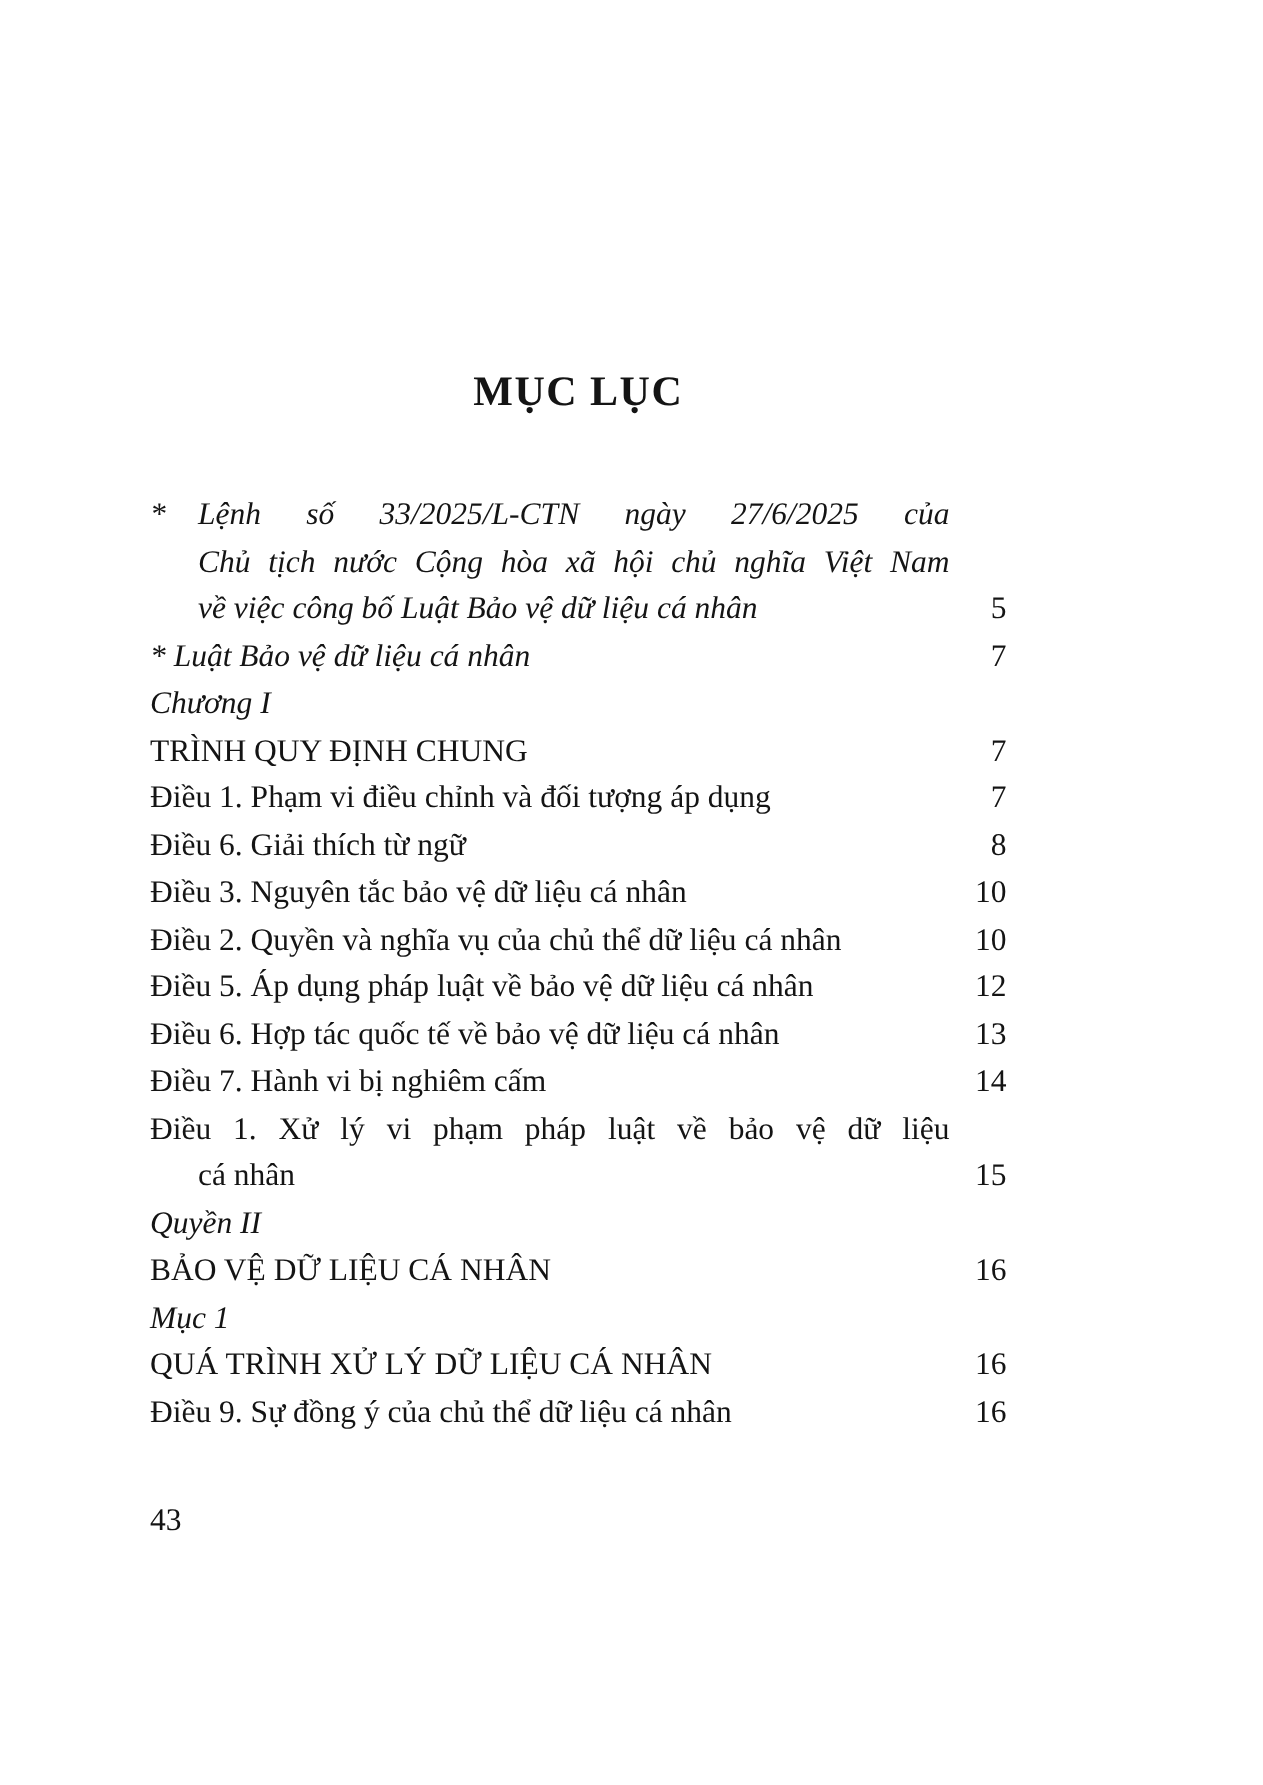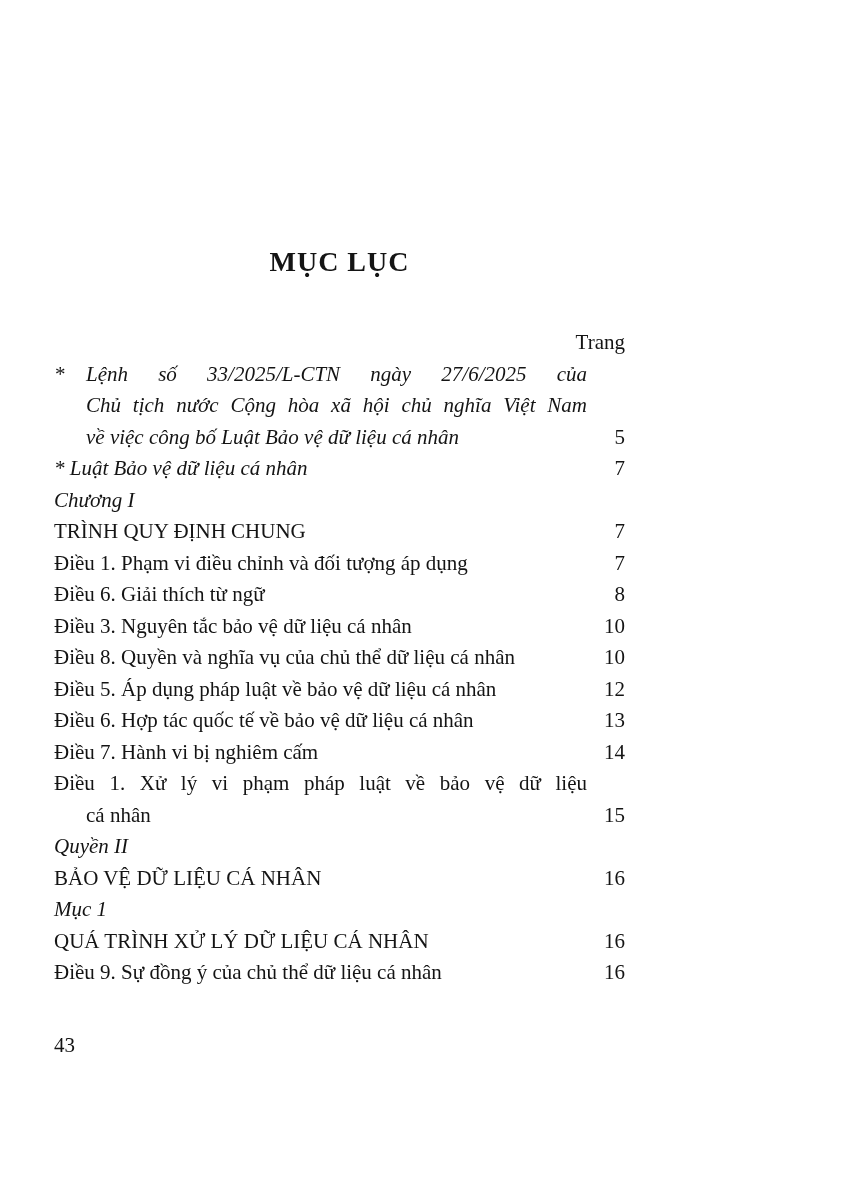--- a/index.html
+++ b/index.html
@@ -5,21 +5,21 @@
   * { margin:0; padding:0; box-sizing:border-box; }
   html,body { background:#ffffff; }
   body {
     width:842px; height:1190px;
     overflow:hidden;
     font-family:"Liberation Serif","DejaVu Serif",serif;
     color:#141414;
     position:relative;
   }
   .page { width:842px; height:1190px; background:#fff; }
-  .content { margin-left:54px; width:571px; }
+  .content { margin-left:100px; width:571px; }
   .title {
     margin-top:245px;
     font-size:28px; line-height:34px;
     font-weight:bold; text-align:center;
     letter-spacing:1px;
   }
   .toc { margin-top:48px; font-size:21px; }
   .row { line-height:31.5px; min-height:31.5px; }
   .row.flex { display:flex; }
   .trang { text-align:right; }
@@ -32,21 +32,20 @@
   .row.center .txt { }
   .folio { margin-top:41px; font-size:21px; line-height:31.5px; }
 </style>
 </head>
 <body>
 
 <div class="page">
   <div class="content">
     <h1 class="title">MỤC LỤC</h1>
     <div class="toc">
-      <div class="row trang">Trang</div>
       <div id="toc-rows">
           <div class="row flex hang italic justify">
             <div class="txt"><span class="marker">*</span>Lệnh số 33/2025/L-CTN ngày 27/6/2025 của</div>
             <div class="pg"></div>
           </div>
           <div class="row flex cont italic justify">
             <div class="txt">Chủ tịch nước Cộng hòa xã hội chủ nghĩa Việt Nam</div>
             <div class="pg"></div>
           </div>
           <div class="row flex cont italic">
@@ -71,21 +70,21 @@
           </div>
           <div class="row flex item">
             <div class="txt">Điều 6. Giải thích từ ngữ</div>
             <div class="pg">8</div>
           </div>
           <div class="row flex item">
             <div class="txt">Điều 3. Nguyên tắc bảo vệ dữ liệu cá nhân</div>
             <div class="pg">10</div>
           </div>
           <div class="row flex item">
-            <div class="txt">Điều 8. Quyền và nghĩa vụ của chủ thể dữ liệu cá nhân</div>
+            <div class="txt">Điều 2. Quyền và nghĩa vụ của chủ thể dữ liệu cá nhân</div>
             <div class="pg">10</div>
           </div>
           <div class="row flex item">
             <div class="txt">Điều 5. Áp dụng pháp luật về bảo vệ dữ liệu cá nhân</div>
             <div class="pg">12</div>
           </div>
           <div class="row flex item">
             <div class="txt">Điều 6. Hợp tác quốc tế về bảo vệ dữ liệu cá nhân</div>
             <div class="pg">13</div>
           </div>

